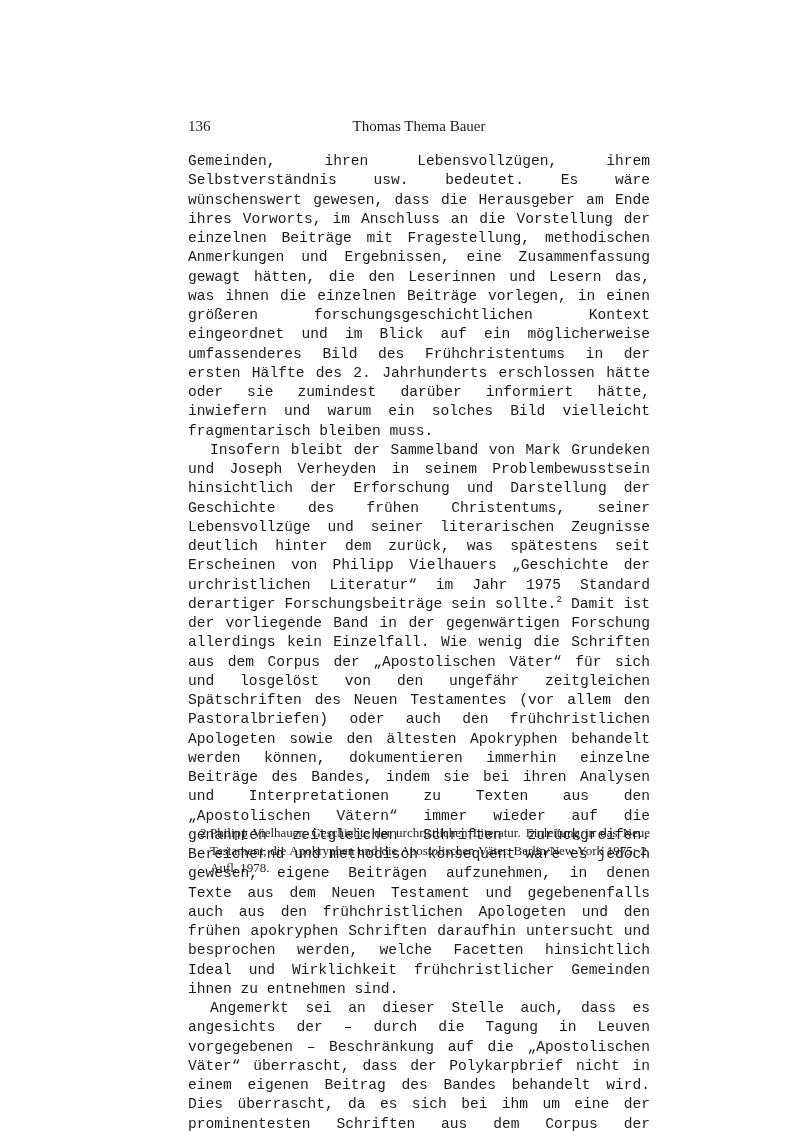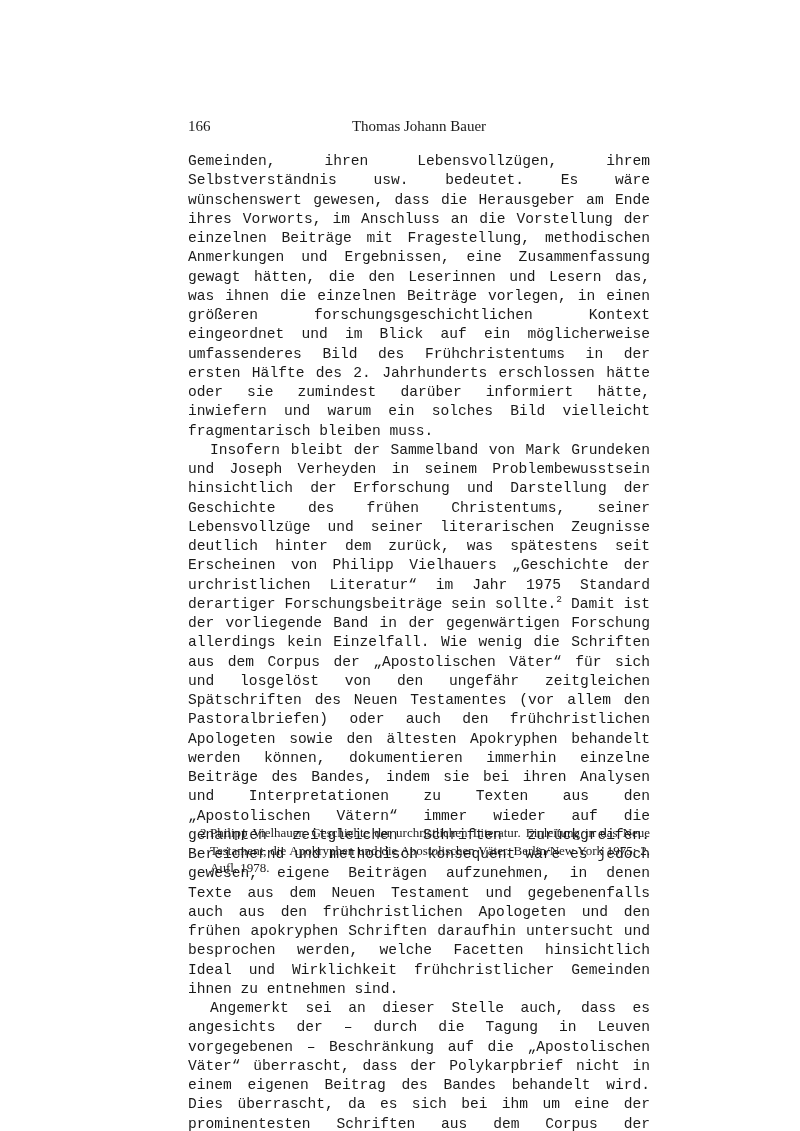--- a/index.html
+++ b/index.html
@@ -35,22 +35,22 @@
     font-size: 13px; line-height: 17.5px;
   }
   .footnote { position: relative; padding-left: 22px; text-align: justify; }
   .footnote-mark { position: absolute; left: 12px; top: 0; }
 </style>
 </head>
 <body>
 
 <div class="page">
   <div class="running-head">
-    <span class="page-number">166</span>
-    <span class="author">Thomas Johann Bauer</span>
+    <span class="page-number">136</span>
+    <span class="author">Thomas Thema Bauer</span>
   </div>
 
   <div class="body-text">
     <p>Gemeinden, ihren Lebensvollzügen, ihrem Selbstverständnis usw. bedeutet. Es wäre wünschenswert gewesen, dass die Herausgeber am Ende ihres Vorworts, im Anschluss an die Vorstellung der einzelnen Beiträge mit Fragestellung, methodischen Anmerkungen und Ergebnissen, eine Zusammenfassung gewagt hätten, die den Leserinnen und Lesern das, was ihnen die einzelnen Beiträge vorlegen, in einen größeren forschungsgeschichtlichen Kontext eingeordnet und im Blick auf ein möglicherweise umfassenderes Bild des Frühchristentums in der ersten Hälfte des 2. Jahrhunderts erschlossen hätte oder sie zumindest darüber informiert hätte, inwiefern und warum ein solches Bild vielleicht fragmentarisch bleiben muss.</p>
     <p><span>Insofern bleibt der Sammelband von Mark Grundeken und Joseph Ver­heyden in seinem Problembewusstsein hinsichtlich der Erforschung und Darstellung der Geschichte des frühen Christentums, seiner Lebensvollzüge und seiner literarischen Zeugnisse deutlich hinter dem zurück, was spätestens seit Erscheinen von Philipp Vielhauers „Geschichte der urchristlichen Literatur“ im Jahr 1975 Standard derartiger Forschungsbeiträge sein sollte.</span><sup>2</sup><span> Damit ist der vorliegende Band in der gegenwärtigen Forschung allerdings kein Einzelfall. Wie wenig die Schriften aus dem Corpus der „Apostolischen Väter“ für sich und losgelöst von den ungefähr zeitgleichen Spätschriften des Neuen Testamentes (vor allem den Pastoralbriefen) oder auch den frühchristlichen Apologeten sowie den ältesten Apokryphen behandelt werden können, dokumentieren immerhin einzelne Beiträge des Bandes, indem sie bei ihren Analysen und Interpretationen zu Texten aus den „Apostolischen Vätern“ immer wieder auf die genannten zeitgleichen Schriften zurückgreifen. Bereichernd und methodisch konsequent wäre es jedoch gewesen, eigene Beiträgen aufzunehmen, in denen Texte aus dem Neuen Testament und gegebenenfalls auch aus den frühchristlichen Apologeten und den frühen apokryphen Schriften daraufhin untersucht und besprochen werden, welche Facetten hinsichtlich Ideal und Wirklichkeit frühchristlicher Gemeinden ihnen zu entnehmen sind.</span></p>
     <p>Angemerkt sei an dieser Stelle auch, dass es angesichts der – durch die Tagung in Leuven vorgegebenen – Beschränkung auf die „Apostolischen Väter“ überrascht, dass der Polykarpbrief nicht in einem eigenen Beitrag des Bandes behandelt wird. Dies überrascht, da es sich bei ihm um eine der prominentesten Schriften aus dem Corpus der „Apostolischen Väter“ handelt, deren Inhalt zudem einen klaren Bezug zum Thema „frühchristliche Gemeinden zwischen Ideal und Wirklichkeit“ hat. Eine ausführliche Behandlung des Polykarp­briefes wäre freilich auch unter dem Aspekt wünschenswert gewesen, dass er ein</p>
   </div>
 
   <div class="footnotes">
     <div class="footnote">

